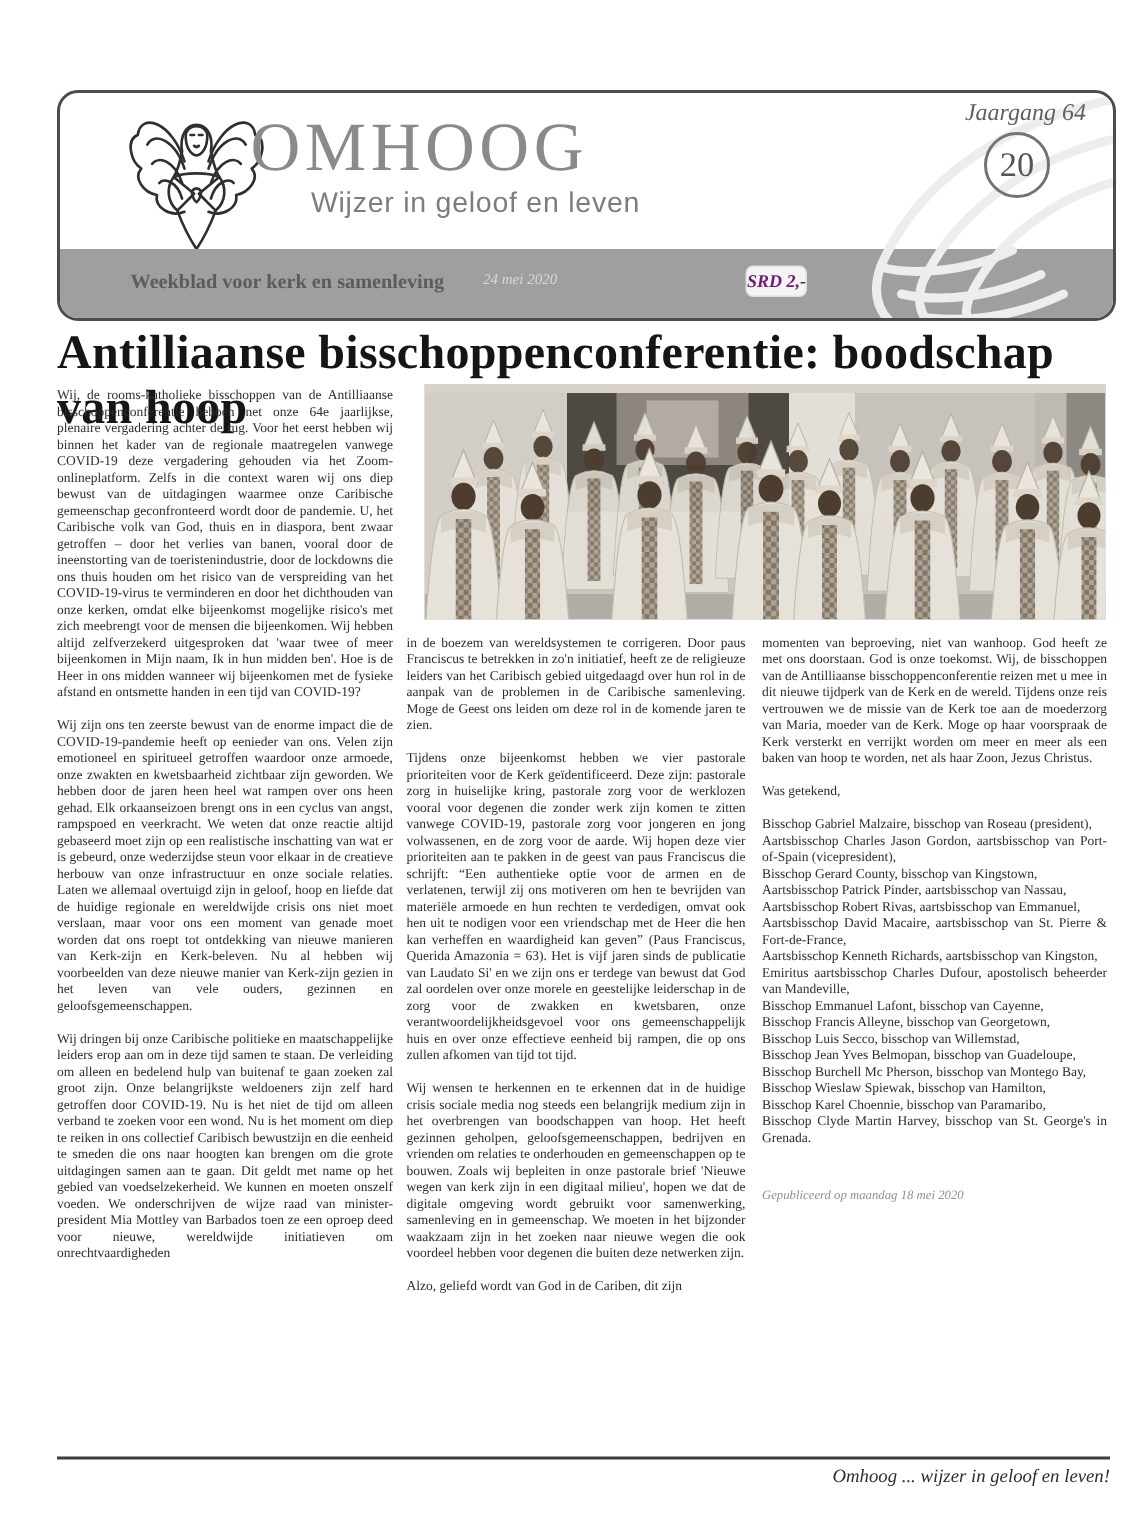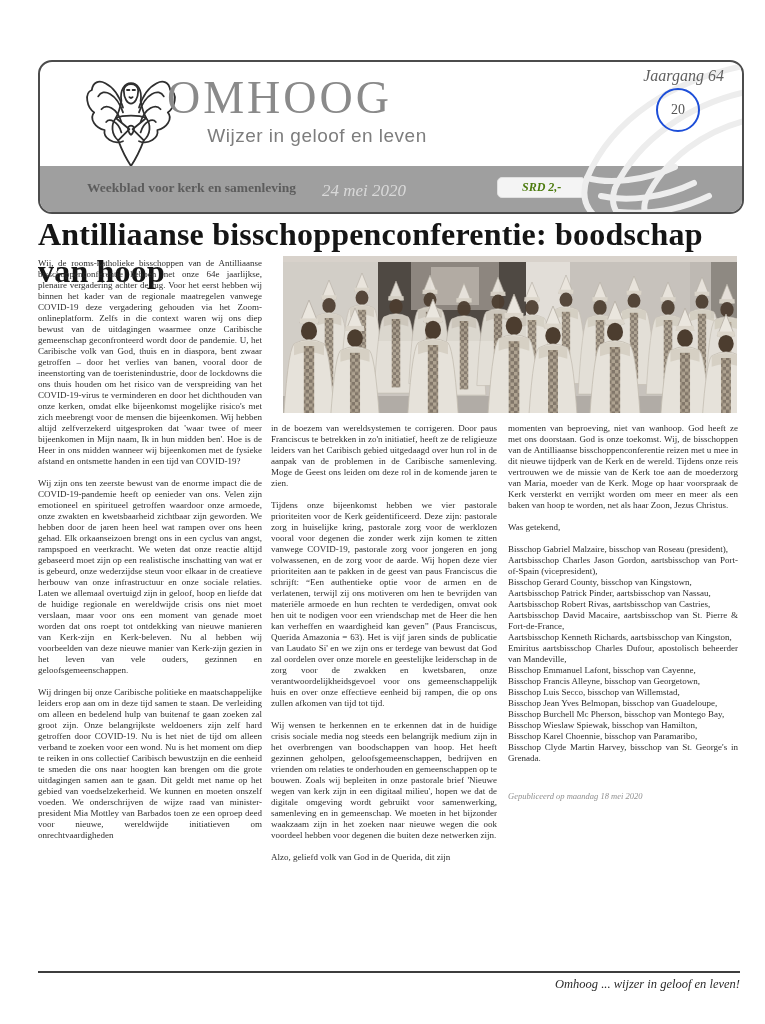--- a/index.html
+++ b/index.html
@@ -20,33 +20,33 @@
     font-family:"Liberation Serif", serif;font-weight:400;
   }
   .paper-subtitle{
     font-family:"Liberation Sans", sans-serif;font-size:19px;color:#7d7d7d;
     margin-top:3px;letter-spacing:0.5px;text-align:center;
   }
   .volume{
     position:absolute;right:18px;top:5px;font-style:italic;font-size:16px;color:#5f5f5f;z-index:3;
   }
   .issue-circle{
-    position:absolute;right:42px;top:26px;width:40px;height:40px;border:2px solid #1d4ed8;
+    position:absolute;right:42px;top:26px;width:40px;height:40px;border:2px solid #737373;
     border-radius:50%;display:flex;align-items:center;justify-content:center;
-    font-size:14px;color:#555;background:transparent;z-index:3;
+    font-size:23px;color:#555;background:transparent;z-index:3;
   }
   .wing-deco{position:absolute;right:-6px;top:0;width:235px;height:152px;z-index:2;}
   .banner{
     position:absolute;left:0;right:0;bottom:0;height:46px;background:#9f9f9f;z-index:1;
   }
   .tagline{position:absolute;left:47px;top:14px;font-weight:bold;font-size:13.5px;color:#5c5c5c;}
-  .date{position:absolute;left:282px;top:15px;font-style:italic;font-size:17px;color:#d9d9d9;}
+  .date{position:absolute;left:282px;top:15px;font-style:italic;font-size:10px;color:#d9d9d9;}
   .price{
-    position:absolute;left:457px;top:11px;font-style:italic;font-weight:bold;font-size:12px;color:#4d7c0f;
-    background:#f4f4f4;border-radius:5px;padding:2px 24px;border:1px solid #e0e0e0;
+    position:absolute;left:457px;top:11px;font-style:italic;font-weight:bold;font-size:12px;color:#701a75;
+    background:#f4f4f4;border-radius:5px;padding:2px 0;border:1px solid #e0e0e0;
   }
   
   .headline{
     left:38px;top:216px;width:702px;margin:0;
     font-size:32px;font-weight:bold;color:#151515;letter-spacing:0.2px;
   }
   
   .article{left:38px;top:256px;width:702px;height:716px;}
   .col{position:absolute;font-size:9px;line-height:11px;text-align:justify;color:#2e2e2e;}
   .col1{left:0;top:2px;width:224px;}
@@ -181,34 +181,34 @@
         <use href="#bp" transform="translate(443 58) scale(1.1)"></use>
 
         <rect width="454" height="157" fill="#8a7f6e" opacity="0.07"></rect>
       </svg>
     </div>
 
     <div class="col col2">
         <p class="para">in de boezem van wereldsystemen te corrigeren. Door paus Franciscus te betrekken in zo'n initiatief, heeft ze de religieuze leiders van het Caribisch gebied uitgedaagd over hun rol in de aanpak van de problemen in de Caribische samenleving. Moge de Geest ons leiden om deze rol in de komende jaren te zien.</p>
         <p class="para">Tijdens onze bijeenkomst hebben we vier pastorale prioriteiten voor de Kerk geïdentificeerd. Deze zijn: pastorale zorg in huiselijke kring, pastorale zorg voor de werklozen vooral voor degenen die zonder werk zijn komen te zitten vanwege COVID-19, pastorale zorg voor jongeren en jong volwassenen, en de zorg voor de aarde. Wij hopen deze vier prioriteiten aan te pakken in de geest van paus Franciscus die schrijft: “Een authentieke optie voor de armen en de verlatenen, terwijl zij ons motiveren om hen te bevrijden van materiële armoede en hun rechten te verdedigen, omvat ook hen uit te nodigen voor een vriendschap met de Heer die hen kan verheffen en waardigheid kan geven” (Paus Franciscus, Querida Amazonia = 63). Het is vijf jaren sinds de publicatie van Laudato Si' en we zijn ons er terdege van bewust dat God zal oordelen over onze morele en geestelijke leiderschap in de zorg voor de zwakken en kwetsbaren, onze verantwoordelijkheidsgevoel voor ons gemeenschappelijk huis en over onze effectieve eenheid bij rampen, die op ons zullen afkomen van tijd tot tijd.</p>
         <p class="para">Wij wensen te herkennen en te erkennen dat in de huidige crisis sociale media nog steeds een belangrijk medium zijn in het overbrengen van boodschappen van hoop. Het heeft gezinnen geholpen, geloofsgemeenschappen, bedrijven en vrienden om relaties te onderhouden en gemeenschappen op te bouwen. Zoals wij bepleiten in onze pastorale brief 'Nieuwe wegen van kerk zijn in een digitaal milieu', hopen we dat de digitale omgeving wordt gebruikt voor samenwerking, samenleving en in gemeenschap. We moeten in het bijzonder waakzaam zijn in het zoeken naar nieuwe wegen die ook voordeel hebben voor degenen die buiten deze netwerken zijn.</p>
-        <p class="para">Alzo, geliefd volk van God in de Querida, dit zijn</p>
+        <p class="para">Alzo, geliefd wordt van God in de Cariben, dit zijn</p>
       </div>
 
     <div class="col col3">
       <div>
           <p class="para">momenten van beproeving, niet van wanhoop. God heeft ze met ons doorstaan. God is onze toekomst. Wij, de bisschoppen van de Antilliaanse bisschoppenconferentie reizen met u mee in dit nieuwe tijdperk van de Kerk en de wereld. Tijdens onze reis vertrouwen we de missie van de Kerk toe aan de moederzorg van Maria, moeder van de Kerk. Moge op haar voorspraak de Kerk versterkt en verrijkt worden om meer en meer als een baken van hoop te worden, net als haar Zoon, Jezus Christus.</p>
           <p class="para">Was getekend,</p>
         </div>
       <div class="signatories">
           <div class="sig-line">Bisschop Gabriel Malzaire, bisschop van Roseau (president),</div>
           <div class="sig-line">Aartsbisschop Charles Jason Gordon, aartsbisschop van Port-of-Spain (vicepresident),</div>
           <div class="sig-line">Bisschop Gerard County, bisschop van Kingstown,</div>
           <div class="sig-line">Aartsbisschop Patrick Pinder, aartsbisschop van Nassau,</div>
-          <div class="sig-line">Aartsbisschop Robert Rivas, aartsbisschop van Castries,</div>
+          <div class="sig-line">Aartsbisschop Robert Rivas, aartsbisschop van Emmanuel,</div>
           <div class="sig-line">Aartsbisschop David Macaire, aartsbisschop van St. Pierre &amp; Fort-de-France,</div>
           <div class="sig-line">Aartsbisschop Kenneth Richards, aartsbisschop van Kingston,</div>
           <div class="sig-line">Emiritus aartsbisschop Charles Dufour, apostolisch beheerder van Mandeville,</div>
           <div class="sig-line">Bisschop Emmanuel Lafont, bisschop van Cayenne,</div>
           <div class="sig-line">Bisschop Francis Alleyne, bisschop van Georgetown,</div>
           <div class="sig-line">Bisschop Luis Secco, bisschop van Willemstad,</div>
           <div class="sig-line">Bisschop Jean Yves Belmopan, bisschop van Guadeloupe,</div>
           <div class="sig-line">Bisschop Burchell Mc Pherson, bisschop van Montego Bay,</div>
           <div class="sig-line">Bisschop Wieslaw Spiewak, bisschop van Hamilton,</div>
           <div class="sig-line">Bisschop Karel Choennie, bisschop van Paramaribo,</div>

